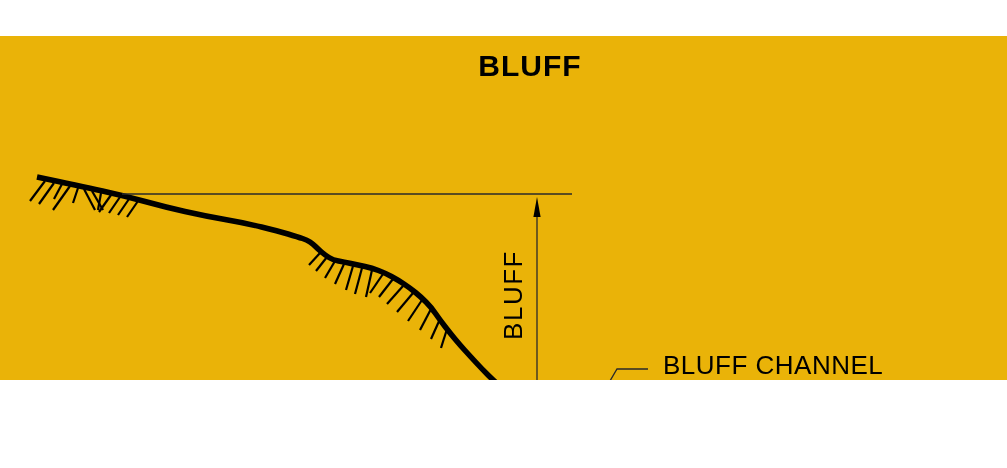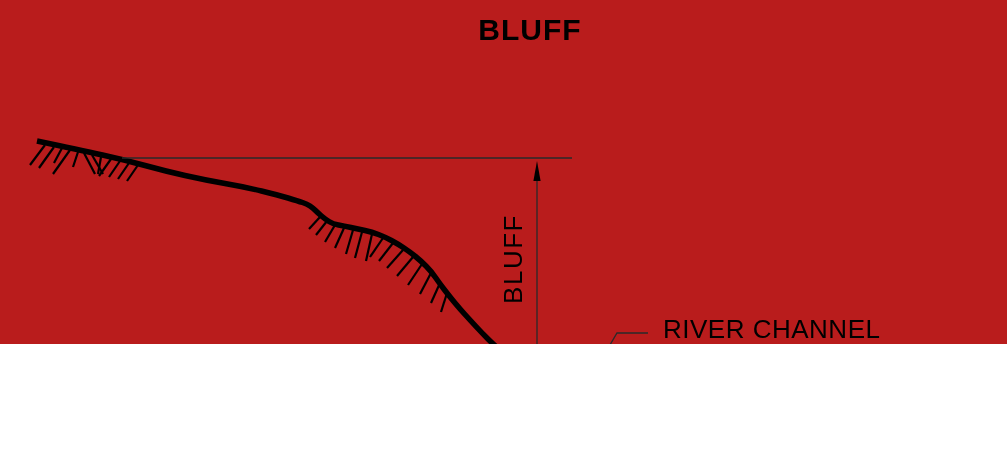--- a/index.html
+++ b/index.html
@@ -5,22 +5,23 @@
   html, body {
     margin: 0;
     padding: 0;
     background: #ffffff;
     font-family: "Liberation Sans", sans-serif;
   }
   .canvas {
     position: relative;
     width: 1007px;
     height: 344px;
-    background: #b91c1c;
+    background: #eab308;
     overflow: hidden;
+    margin-top: 36px;
   }
   .canvas svg {
     position: absolute;
     left: 0;
     top: 0;
   }
   .label {
     position: absolute;
     color: #000;
     white-space: nowrap;
@@ -93,14 +94,14 @@
       <polygon points="537,396 533.4,376 540.6,376" fill="#000000" stroke="none"></polygon>
       <line x1="509" y1="398" x2="567" y2="398" stroke="#2a2a2a" stroke-width="1.4"></line>
       <polyline points="648,333 617,333 587,384" fill="none" stroke="#2a2a2a" stroke-width="1.3"></polyline>
       <polygon points="587,384 590.3159116277246,370.8681787220081 596.8666116629237,374.7215316838899" fill="#000000" stroke="none"></polygon>
     </svg>
 
   <div class="label title">BLUFF</div>
 
   <div class="label dim-label">BLUFF</div>
 
-  <div class="label river-label">RIVER CHANNEL</div>
+  <div class="label river-label">BLUFF CHANNEL</div>
 </div>
 
 </body></html>

